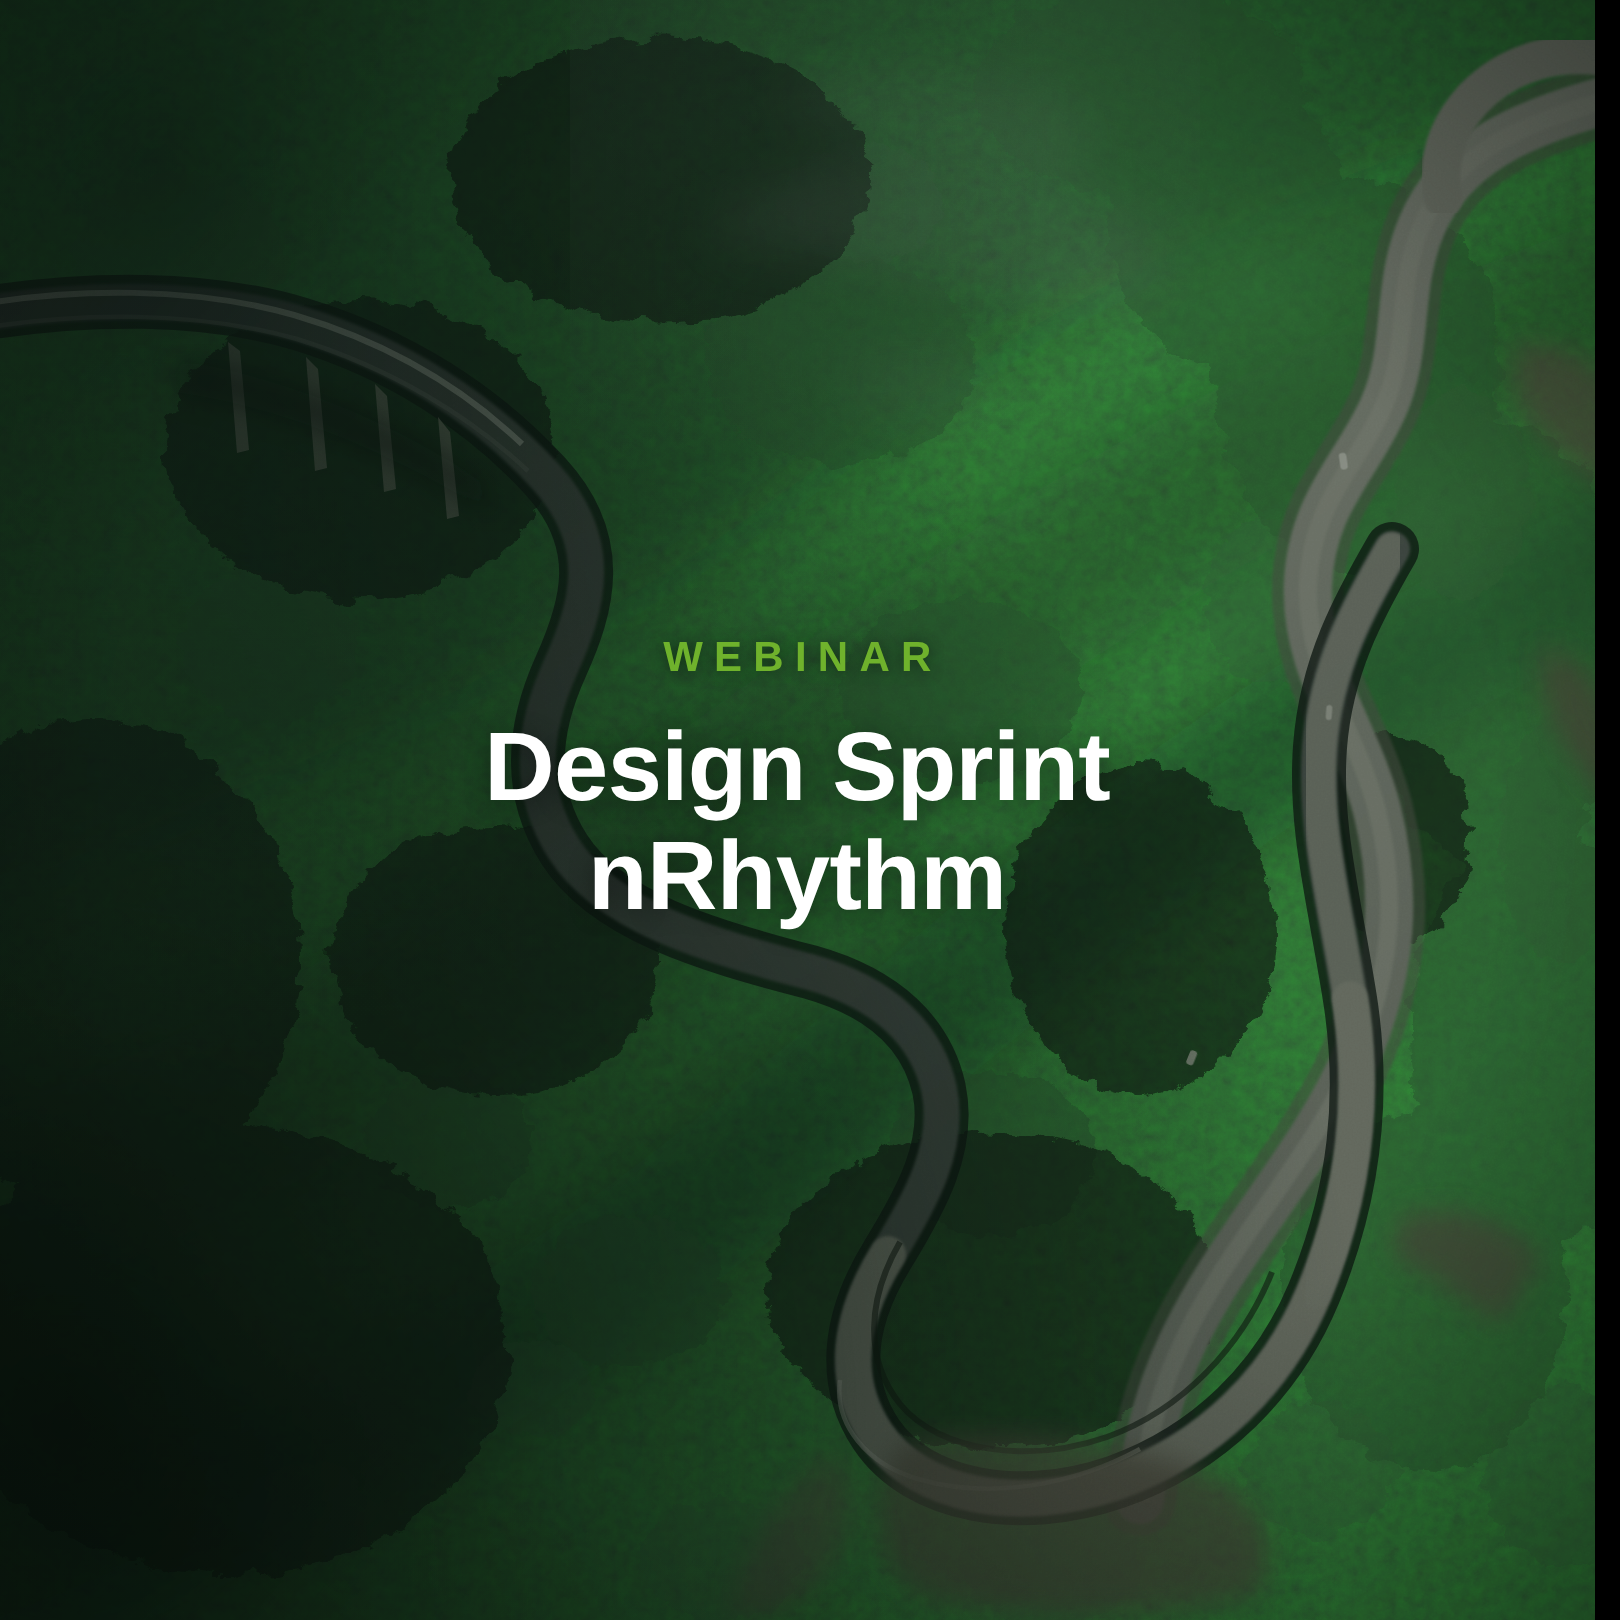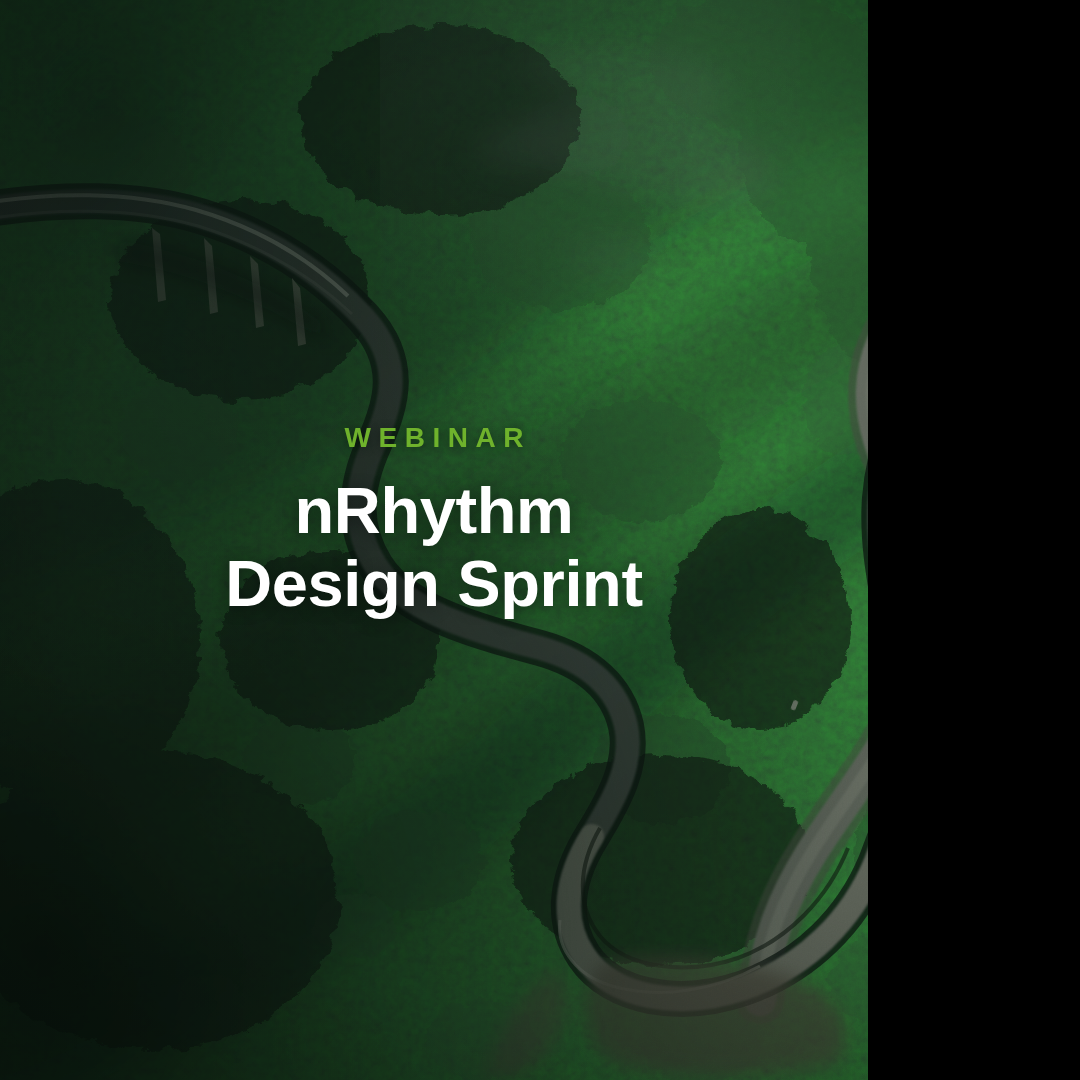--- a/index.html
+++ b/index.html
@@ -2,21 +2,21 @@
 <html><head>
 <meta charset="utf-8">
 <style>
   html, body {
     margin: 0;
     padding: 0;
     background: #000;
   }
   #stage {
     position: relative;
-    width: 868px;
+    width: 1063px;
     height: 1080px;
     overflow: hidden;
     font-family: "Liberation Sans", sans-serif;
     background: #16241c;
   }
   #scene {
     position: absolute;
     inset: 0;
     width: 1080px;
     height: 1080px;
@@ -332,17 +332,17 @@
       <rect x="0" y="0" width="1080" height="1080" fill="url(#vignette)"></rect>
 
       <rect x="0" y="0" width="1080" height="1080" filter="url(#grain)" opacity="0.075" style="mix-blend-mode:overlay"></rect>
     </g>
   </svg>
 
   <div id="overlay"></div>
 
   <div id="text-block">
     <p id="eyebrow">WEBINAR</p>
+    <h1 class="headline">Design Sprint</h1>
     <h1 class="headline">nRhythm</h1>
-    <h1 class="headline">Design Sprint</h1>
   </div>
 
 </div>
 
 </body></html>

